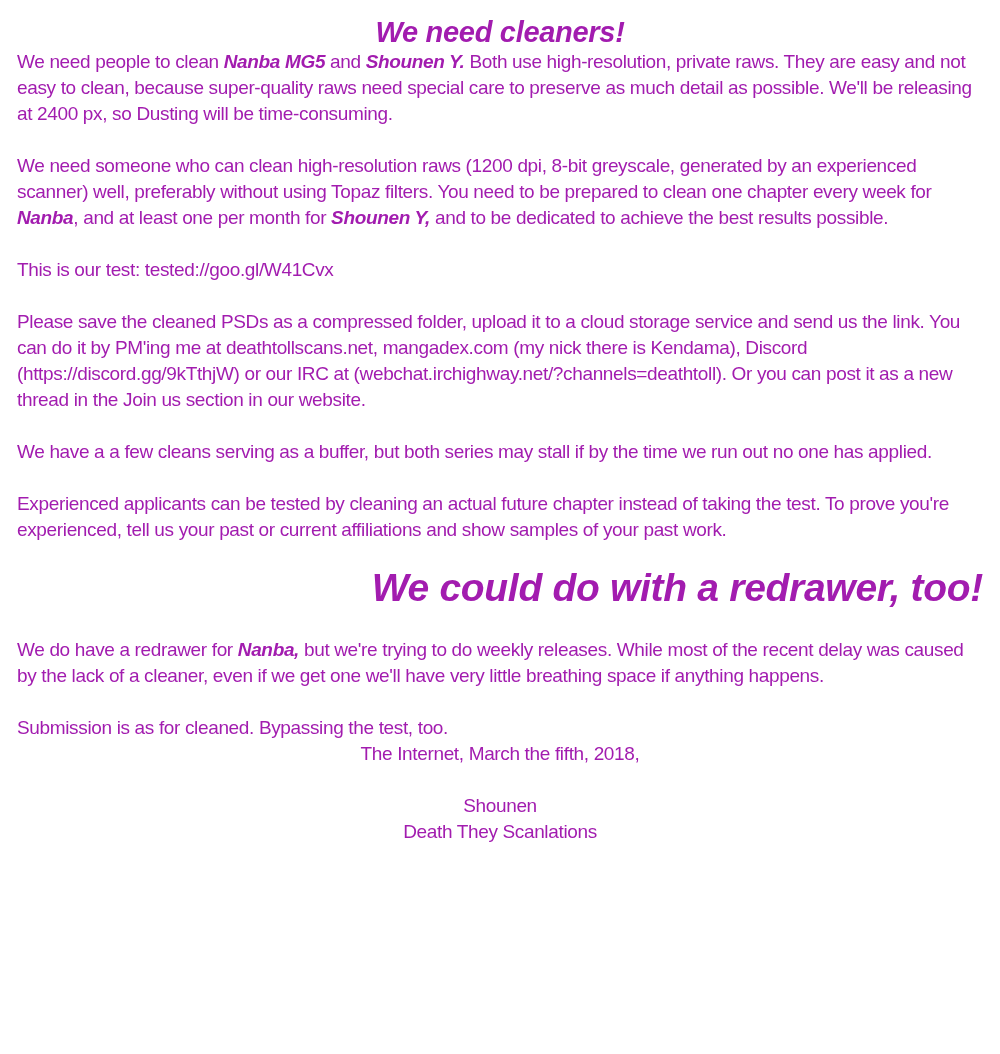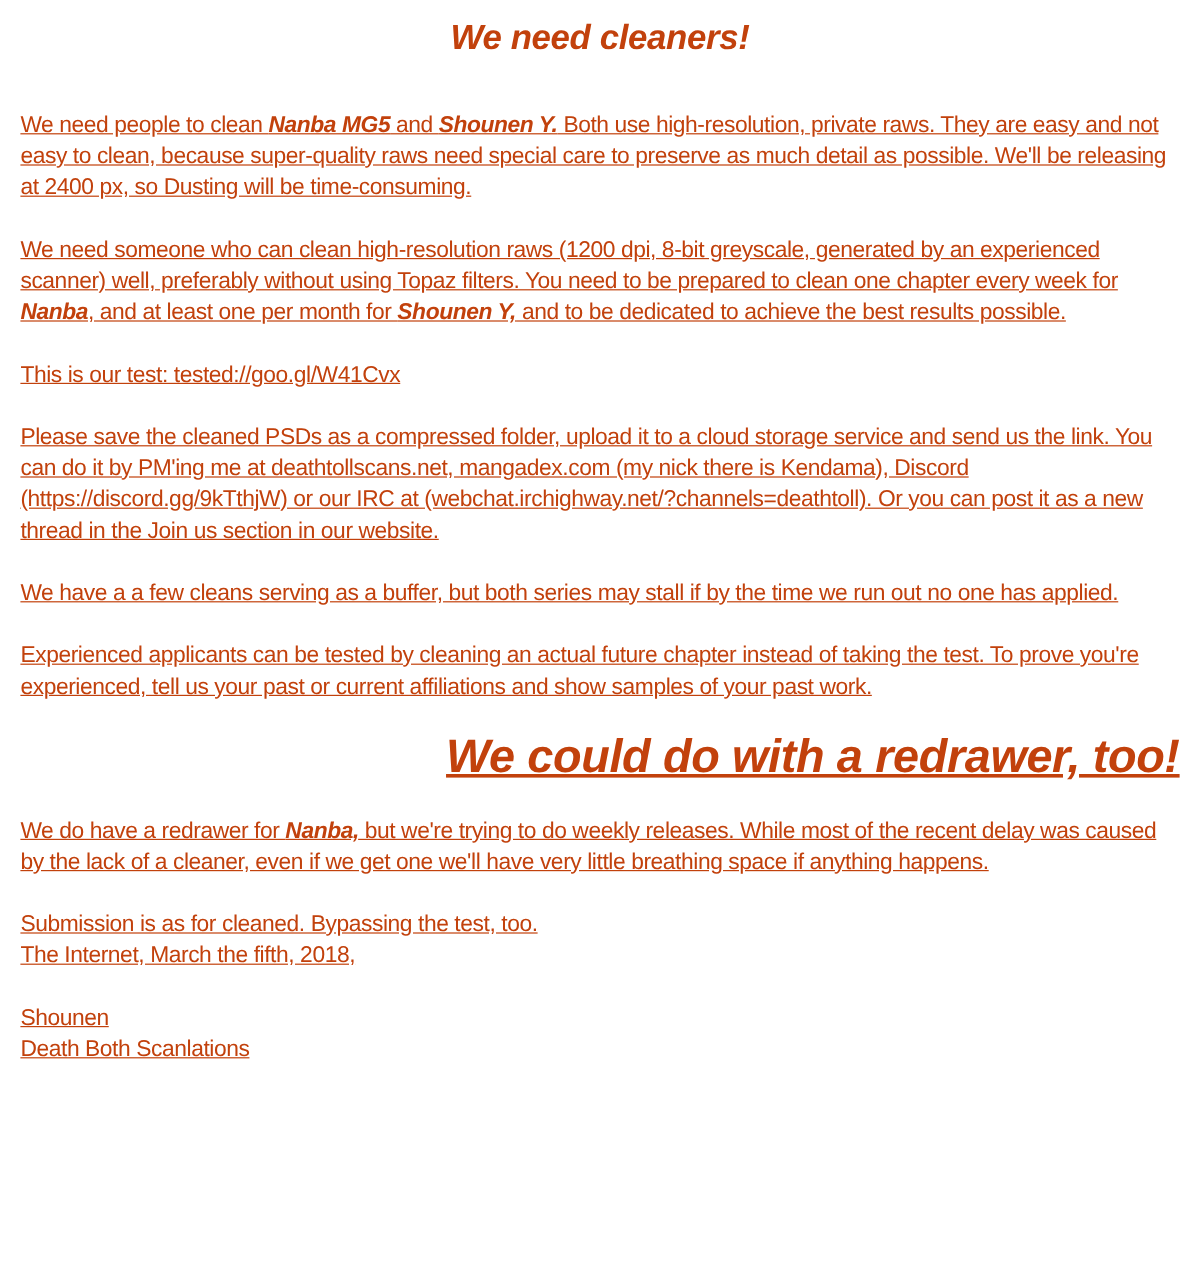--- a/index.html
+++ b/index.html
@@ -21,61 +21,59 @@
   .doc-title {
     font-size: 29px;
     font-weight: bold;
     font-style: italic;
     text-align: center;
     margin: 5px 0 0 0;
     line-height: 34px;
     letter-spacing: -0.3px;
   }
   .doc-body {
-    margin-top: 43px;
     font-size: 19px;
     line-height: 26px;
     letter-spacing: -0.35px;
-    text-decoration: underline;
   }
   .para {
     margin: 0 0 26px 0;
   }
   .para.tight {
     margin-bottom: 0;
   }
   .para.right {
-    text-align: left;
+    text-align: center;
   }
   .heading {
     font-size: 39px;
     font-weight: bold;
     font-style: italic;
     text-align: right;
     margin: 28px 0 32px 0;
     line-height: 34px;
     letter-spacing: -0.3px;
   }
   .b {
     font-weight: bold;
     font-style: italic;
   }
 </style>
 </head>
 <body>
 
-<div class="page" style="background: rgb(255, 255, 255); color: #c2410c;">
+<div class="page" style="background: rgb(255, 255, 255); color: #a21caf;">
   <h1 class="doc-title">We need cleaners!</h1>
   <div class="doc-body">
       <p class="para"><span class="">We need people to clean </span><span class="b">Nanba MG5</span><span class=""> and </span><span class="b">Shounen Y.</span><span class=""> Both use high-resolution, private raws. They are easy and not easy to clean, because super-quality raws need special care to preserve as much detail as possible. We'll be releasing at 2400 px, so Dusting will be time-consuming.</span></p>
       <p class="para"><span class="">We need someone who can clean high-resolution raws (1200 dpi, 8-bit greyscale, generated by an experienced scanner) well, preferably without using Topaz filters. You need to be prepared to clean one chapter every week for </span><span class="b">Nanba</span><span class="">, and at least one per month for </span><span class="b">Shounen Y,</span><span class=""> and to be dedicated to achieve the best results possible.</span></p>
       <p class="para"><span class="">This is our test: tested://goo.gl/W41Cvx</span></p>
       <p class="para"><span class="">Please save the cleaned PSDs as a compressed folder, upload it to a cloud storage service and send us the link. You can do it by PM'ing me at deathtollscans.net, mangadex.com (my nick there is Kendama), Discord (https://discord.gg/9kTthjW) or our IRC at (webchat.irchighway.net/?channels=deathtoll). Or you can post it as a new thread in the Join us section in our website.</span></p>
       <p class="para"><span class="">We have a a few cleans serving as a buffer, but both series may stall if by the time we run out no one has applied.</span></p>
       <p class="para"><span class="">Experienced applicants can be tested by cleaning an actual future chapter instead of taking the test. To prove you're experienced, tell us your past or current affiliations and show samples of your past work.</span></p>
       <h2 class="heading">We could do with a redrawer, too!</h2>
       <p class="para"><span class="">We do have a redrawer for </span><span class="b">Nanba,</span><span class=""> but we're trying to do weekly releases. While most of the recent delay was caused by the lack of a cleaner, even if we get one we'll have very little breathing space if anything happens.</span></p>
       <p class="para tight"><span class="">Submission is as for cleaned. Bypassing the test, too.</span></p>
       <p class="para right"><span class="">The Internet, March the fifth, 2018,</span></p>
       <p class="para right tight"><span class="">Shounen</span></p>
-      <p class="para right tight"><span class="">Death Both Scanlations</span></p>
+      <p class="para right tight"><span class="">Death They Scanlations</span></p>
     </div>
 </div>
 
 </body></html>

